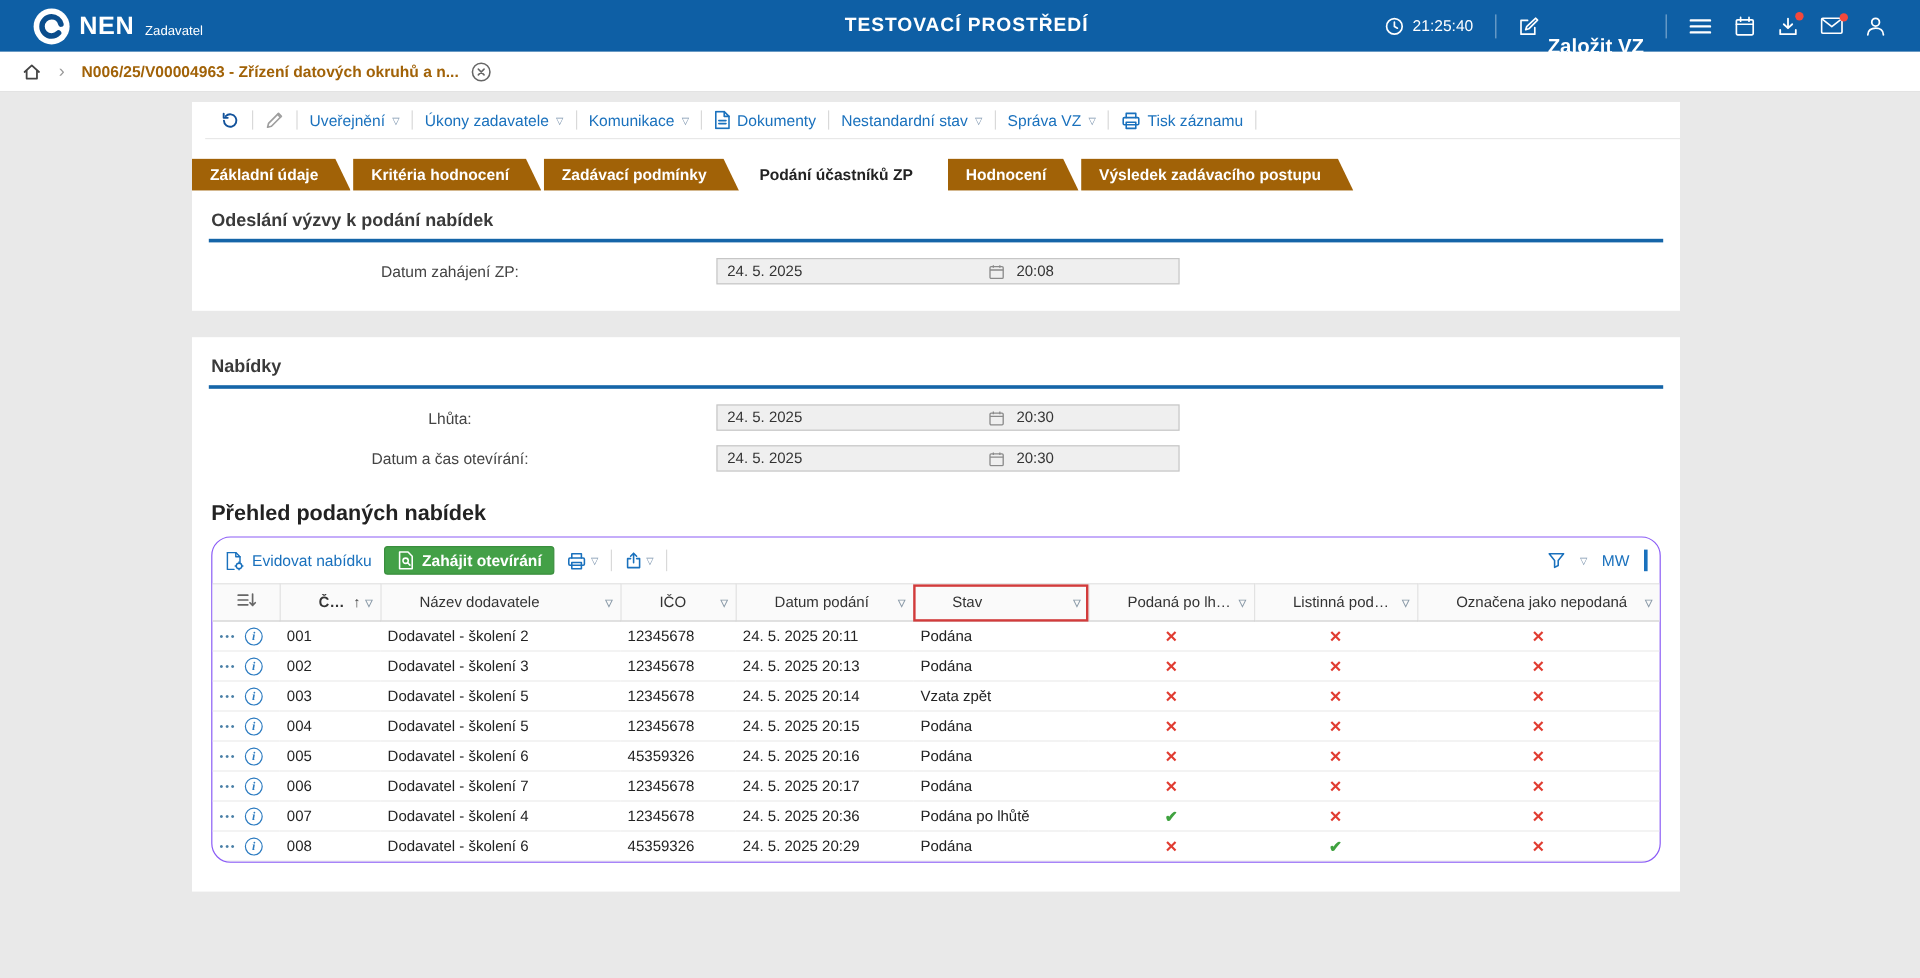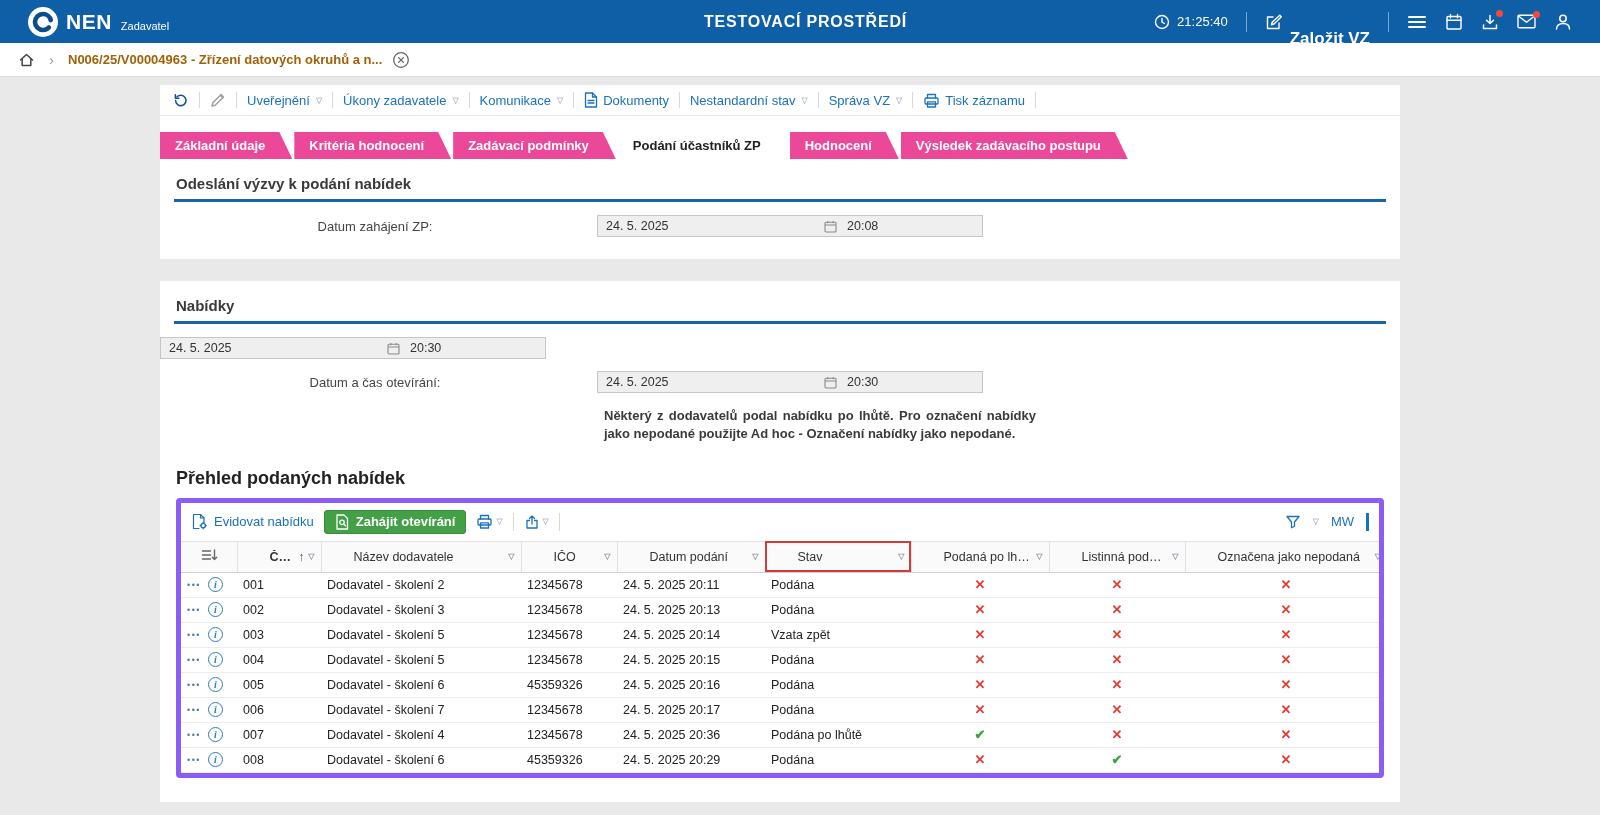--- a/index.html
+++ b/index.html
@@ -34,51 +34,51 @@
   .crumb-text { font-size:13px; font-weight:bold; color:#a16207; }
 
   
   .content { width:1240px; margin:8px 0 0 160px; }
   .card { background:#fff; }
   .card-a { padding-bottom:22px; }
   .card-b { margin-top:22px; padding-bottom:24px; }
 
   
   .rec-toolbar { display:flex; align-items:center; height:31px; padding:0 12px;
-    gap:10px; border-bottom:1px solid #e8e8e8; }
+    gap:10px; border-bottom:1px solid #e8e8e8;margin-left:11px; }
   .rt-link { display:flex; align-items:center; gap:5px; color:#1a71bd;
     font-size:13px; cursor:pointer; white-space:nowrap; }
   .rt-caret { font-size:8px; color:#7a93ad; margin-left:1px; }
   .rt-sep { width:1px; height:16px; background:#d9d9d9; }
   .icon-undo { color:#12529b; } .icon-pencil { color:#9e9e9e; }
 
   
   .tabs { display:flex; margin-top:16px; }
   .tab { height:27px; line-height:27px; padding:0 27px 0 15px; margin-right:2px;
-    background:#ec4899; color:#fff; font-size:13px; font-weight:bold; cursor:pointer;
+    background:#a16207; color:#fff; font-size:13px; font-weight:bold; cursor:pointer;
     clip-path:polygon(0 0, calc(100% - 13px) 0, 100% 100%, 0 100%); white-space:nowrap; }
   .tab.active { background:#fff; color:#222; }
 
   
   .section-head { font-size:15px; font-weight:bold; color:#3a3a3a; padding:16px 16px 7px; }
   .section-rule { height:3px; background:#1565a8; margin:0 14px; }
   .field-row { display:flex; align-items:center; margin-top:13px; }
   .field-row + .field-row { margin-top:12px; }
   .field-label { width:437px; text-align:center; font-size:13px; color:#444; padding-right:7px; }
   .dt-control { width:386px; height:22px; background:#efefef; border:1px solid #c6c6c6;
     display:flex; align-items:center; font-size:12.5px; color:#333; }
   .dt-date { flex:0 0 226px; padding-left:8px; }
   .dt-ico { color:#8a8a8a; }
   .dt-time { padding-left:10px; }
   .warning { margin:14px 0 0 444px; width:432px; font-size:13px; font-weight:bold;
     color:#3a3a3a; text-align:justify; line-height:1.42; }
 
   
   .table-title { font-size:18px; font-weight:bold; color:#222; margin:24px 16px 9px; }
-  .panel { margin:0 16px; border:5px solid #8b5cf6; border-radius:4px; background:#fff; overflow:hidden; }
+  .panel { margin:0 16px; border:1px solid #8b5cf6; border-radius:16px; background:#fff; overflow:hidden; }
   .panel-toolbar { display:flex; align-items:center; height:38px; padding:0 10px; gap:10px; }
   .link-btn { color:#1a71bd; font-size:13px; display:flex; align-items:center; gap:6px; cursor:pointer; }
   .green-btn { background:#43a047; border:1px solid #3a8e3e; border-radius:3px; color:#fff;
     font-size:13px; font-weight:bold; padding:3px 10px; display:flex; align-items:center; gap:6px; cursor:pointer; }
   .pt-ico { color:#1a71bd; display:flex; align-items:center; gap:3px; cursor:pointer; }
   .pt-caret { font-size:8px; color:#7a93ad; }
   .pt-sep { width:1px; height:18px; background:#d9d9d9; }
   .pt-right { margin-left:auto; display:flex; align-items:center; gap:12px; }
   .mw-label { color:#1a71bd; font-size:13px; cursor:pointer; }
   .pt-bar { width:3px; height:18px; background:#1a71bd; }
@@ -277,20 +277,21 @@
         <span class="dt-time">20:08</span>
       </span>
     </div>
   </div>
 
   <div class="card card-b">
     <div class="section-head">Nabídky</div>
     <div class="section-rule"></div>
 
     <div class="field-row">
+      <span class="field-label">Lhůta:</span>
       <span class="dt-control">
         <span class="dt-date">24. 5. 2025</span>
         <span class="dt-ico">
           <svg width="13" height="13" viewBox="0 0 13 13" fill="none" stroke="currentColor" stroke-width="1.1">
               <rect x="1" y="2.2" width="11" height="9.8" rx="1"></rect>
               <path d="M1 5h11M3.8 1v2.2M9.2 1v2.2"></path>
             </svg>
         </span>
         <span class="dt-time">20:30</span>
       </span>
@@ -302,21 +303,20 @@
         <span class="dt-ico">
           <svg width="13" height="13" viewBox="0 0 13 13" fill="none" stroke="currentColor" stroke-width="1.1">
               <rect x="1" y="2.2" width="11" height="9.8" rx="1"></rect>
               <path d="M1 5h11M3.8 1v2.2M9.2 1v2.2"></path>
             </svg>
         </span>
         <span class="dt-time">20:30</span>
       </span>
     </div>
 
-    <div class="warning">Některý z dodavatelů podal nabídku po lhůtě. Pro označení nabídky jako nepodané použijte Ad hoc - Označení nabídky jako nepodané.</div>
 
     <div class="table-title">Přehled podaných nabídek</div>
 
     <div class="panel">
       <div class="panel-toolbar">
         <span class="link-btn">
           <svg width="17" height="17" viewBox="0 0 17 17" fill="none" stroke="currentColor" stroke-width="1.2" stroke-linecap="round" stroke-linejoin="round">
               <path d="M2.5 1.5h7l3.5 3.5v5"></path>
               <path d="M9.5 1.5V5H13"></path>
               <path d="M2.5 1.5V15.5H8"></path>

